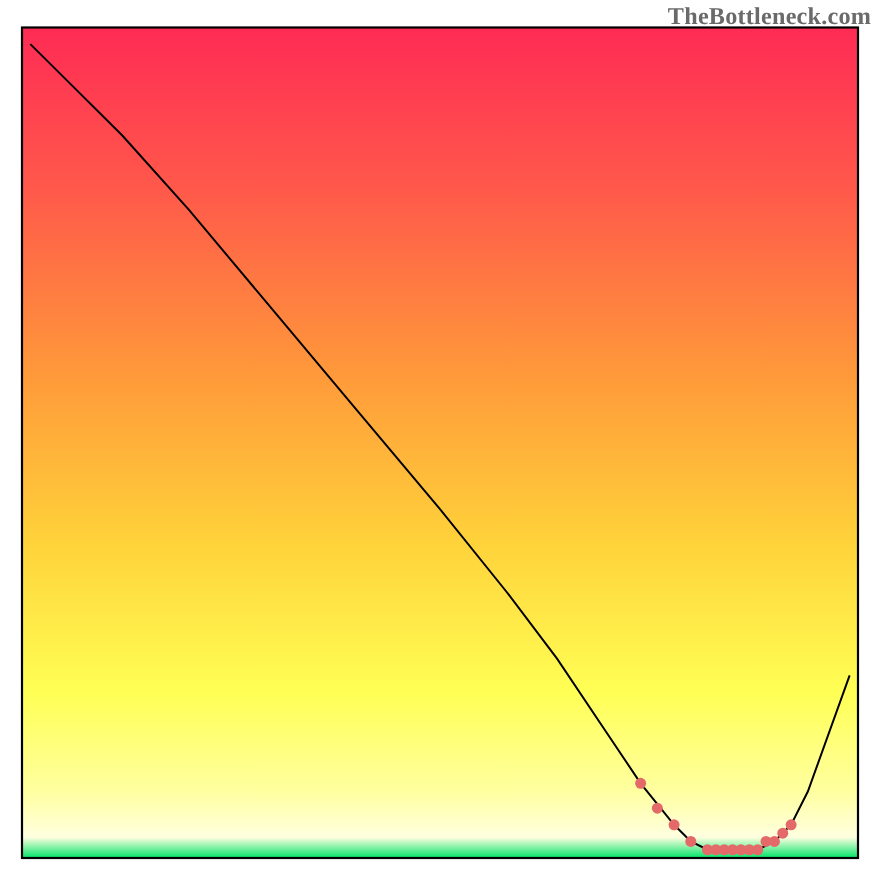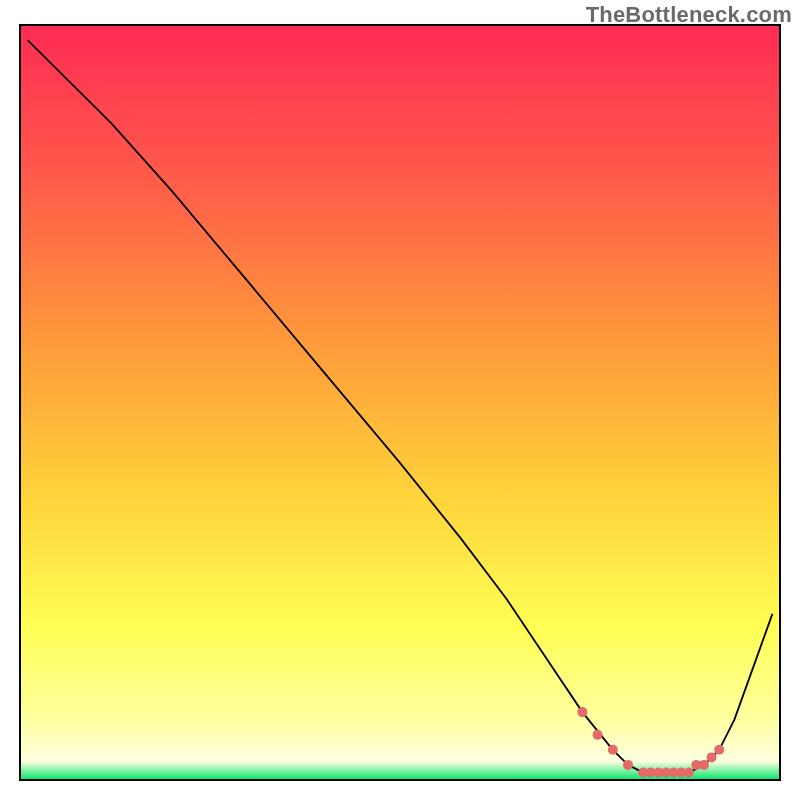--- a/index.html
+++ b/index.html
@@ -8,20 +8,21 @@
     width: 800px;
     height: 800px;
     background: #ffffff;
     font-family: Arial, Helvetica, sans-serif;
     overflow: hidden;
   }
   .stage {
     position: relative;
     width: 800px;
     height: 800px;
+    font-family: Liberation Serif, serif;
   }
   .watermark {
     position: absolute;
     top: 2px;
     right: 8px;
     font-size: 22px;
     font-weight: 600;
     color: #6a6a6a;
     letter-spacing: 0.2px;
     user-select: none;

